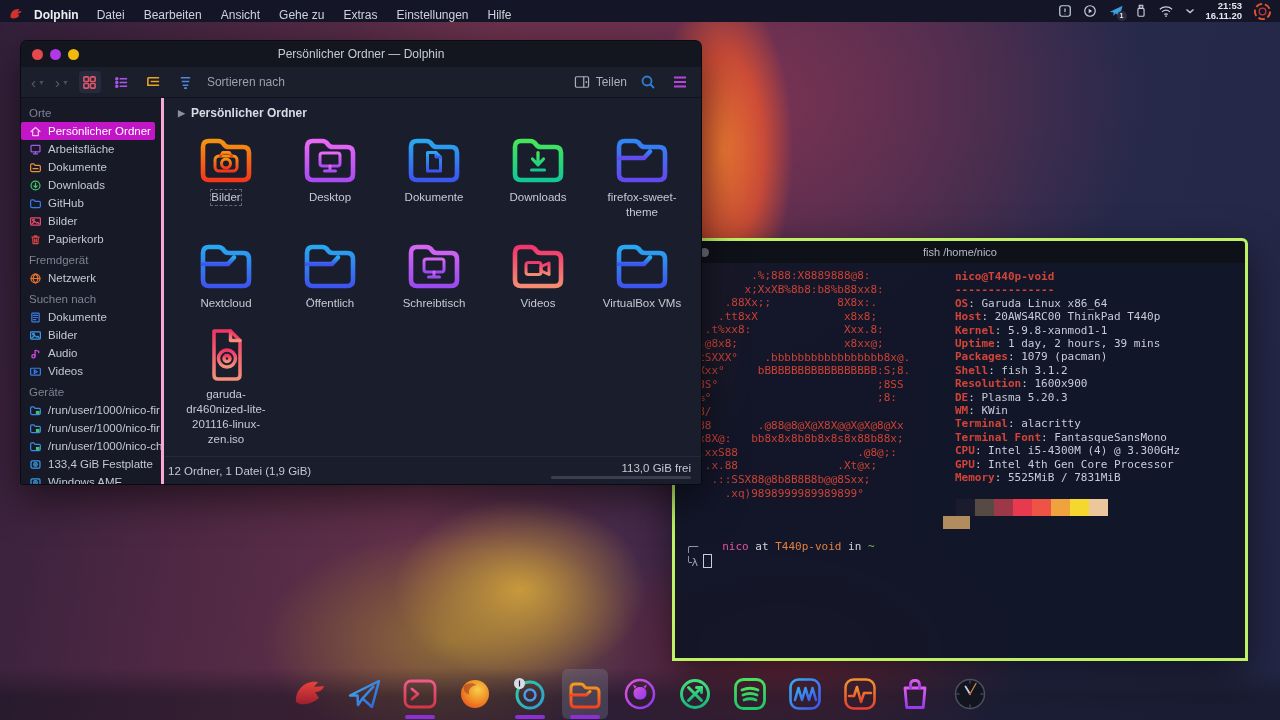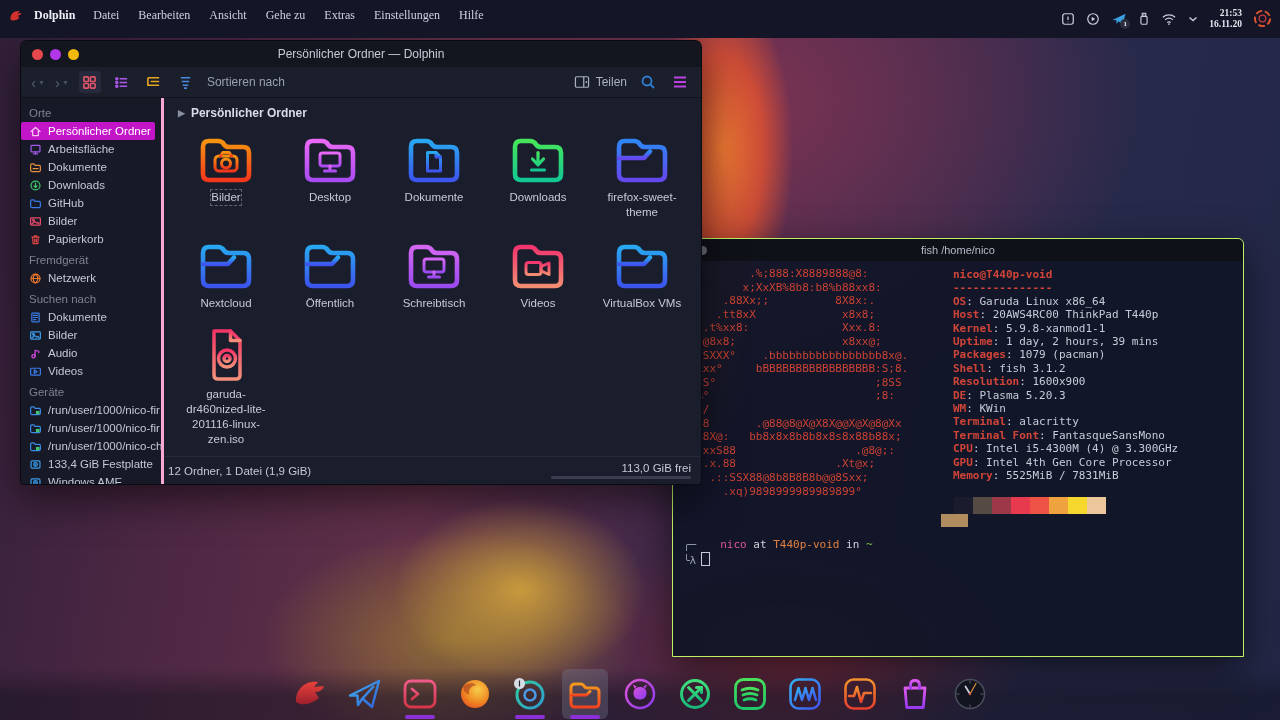--- a/index.html
+++ b/index.html
@@ -10,21 +10,21 @@
     background:
       radial-gradient(90px 210px at 723px 150px, rgba(240,122,48,.95), rgba(232,84,46,.75) 45%, rgba(232,84,46,0) 78%),
       radial-gradient(70px 160px at 705px 330px, rgba(235,95,40,.9), rgba(235,95,40,0) 75%),
       radial-gradient(180px 130px at 520px 590px, rgba(216,169,59,.85), rgba(216,169,59,0) 70%),
       radial-gradient(260px 150px at 450px 640px, rgba(154,122,51,.8), rgba(154,122,51,0) 72%),
       radial-gradient(320px 170px at 800px 650px, rgba(138,42,56,.75), rgba(138,42,56,0) 72%),
       radial-gradient(560px 420px at 58% 14%, rgba(130,52,84,.9), rgba(130,52,84,0) 72%),
       linear-gradient(100deg,#32203a 0%,#4c2743 18%,#613049 36%,#41294a 55%,#282a4c 76%,#232746 100%);}
   
   .menubar{position:absolute;top:0;left:0;right:0;height:22px;background:#141627;z-index:60;
-    display:flex;align-items:flex-start;padding:8px 8px;gap:0;color:#c9cdd8;font-size:12px;font-family:Liberation Serif, serif;}
+    display:flex;align-items:flex-end;padding:0 8px;gap:0;color:#c9cdd8;font-size:12px;}
   .menubar .logo{width:16px;height:16px;margin-right:10px;flex:0 0 auto;}
   .app-name{font-weight:bold;color:#eceef4;margin-right:18px;}
   .menu-items{display:flex;gap:19px;}
   .menu-item{color:#ced2dd;}
   .tray{margin-left:auto;display:flex;align-items:center;gap:11px;}
   .tray svg{display:block;}
   .tg-wrap{position:relative;}
   .tg-badge{position:absolute;right:-3px;bottom:-3px;width:10px;height:10px;border-radius:50%;
     background:#2b2f3d;color:#e8eaf0;font-size:7px;line-height:10px;text-align:center;font-weight:bold;}
   .clock{text-align:right;font-size:9.5px;line-height:1.12;color:#e4e7ee;font-weight:bold;}
@@ -61,21 +61,21 @@
   .file svg{display:block;}
   .flabel{font-size:11.5px;color:#c6cad5;text-align:center;max-width:94px;line-height:1.3;overflow-wrap:break-word;margin-top:2px;}
   .file.foc .flabel{outline:1px dashed rgba(200,205,225,.4);}
   .statusbar{margin-top:auto;height:27px;border-top:1px solid #262938;display:flex;align-items:center;
     padding:0 10px 0 4px;font-size:11.5px;color:#c3c8d4;flex:0 0 auto;}
   .free{margin-left:auto;display:flex;flex-direction:column;align-items:flex-end;gap:2px;width:142px;}
   .free-bar{width:140px;height:3px;background:#3a3e4e;border-radius:2px;overflow:hidden;}
   .free-fill{height:100%;width:17%;background:#9a4ae0;}
   
   .terminal{left:672px;top:238px;width:570px;height:417px;background:rgba(18,22,40,.96);
-    border-radius:6px 6px 0 0;z-index:20;display:flex;flex-direction:column;border:1px solid #bef264;}
+    border-radius:6px 6px 0 0;z-index:20;display:flex;flex-direction:column;border:3px solid #bef264;}
   .t-titlebar{height:22px;background:#0f1119;border-radius:6px 6px 0 0;position:relative;display:flex;
     align-items:center;justify-content:center;font-size:11px;color:#b4bac8;flex:0 0 auto;}
   .t-dots{position:absolute;left:10px;display:flex;gap:6px;}
   .t-dot{width:9px;height:9px;border-radius:50%;background:#6a6e7a;}
   .t-content{position:relative;flex:1;font-family:"DejaVu Sans Mono",monospace;font-size:11px;}
   .ascii{position:absolute;left:10px;top:6px;margin:0;line-height:13.6px;color:#cd4233;font-size:11px;}
   .nf-info{position:absolute;left:280px;top:7px;line-height:13.4px;white-space:pre;color:#c7ccd8;}
   .nf-info .lbl{color:#d14438;font-weight:bold;}
   .palette{position:absolute;display:flex;}
   .pal1{left:281px;top:236px;}

